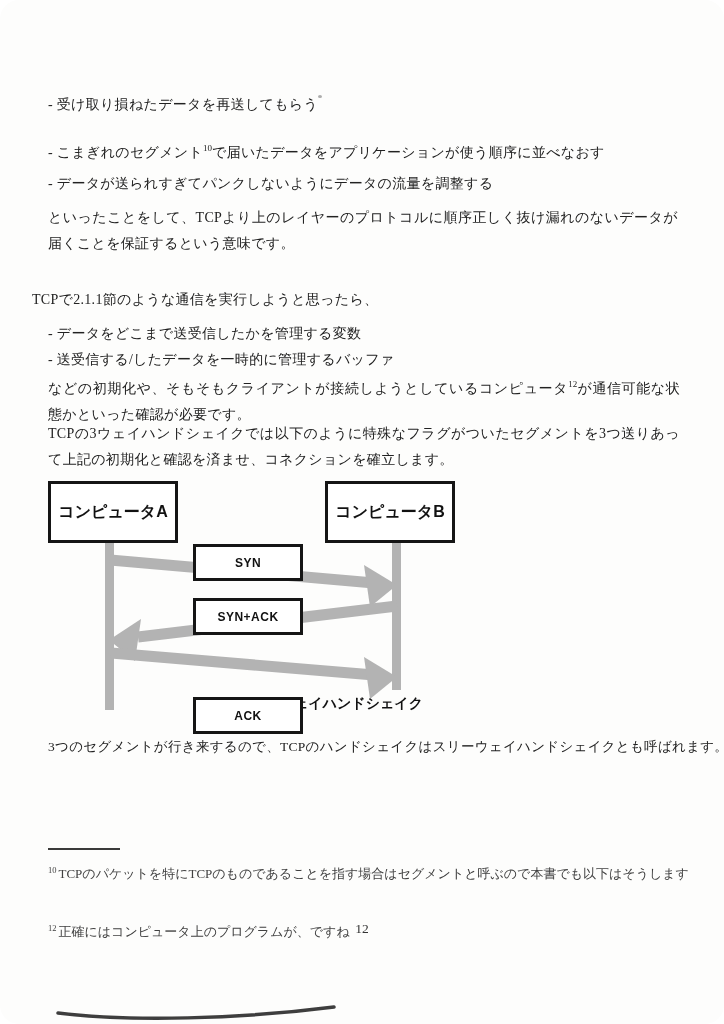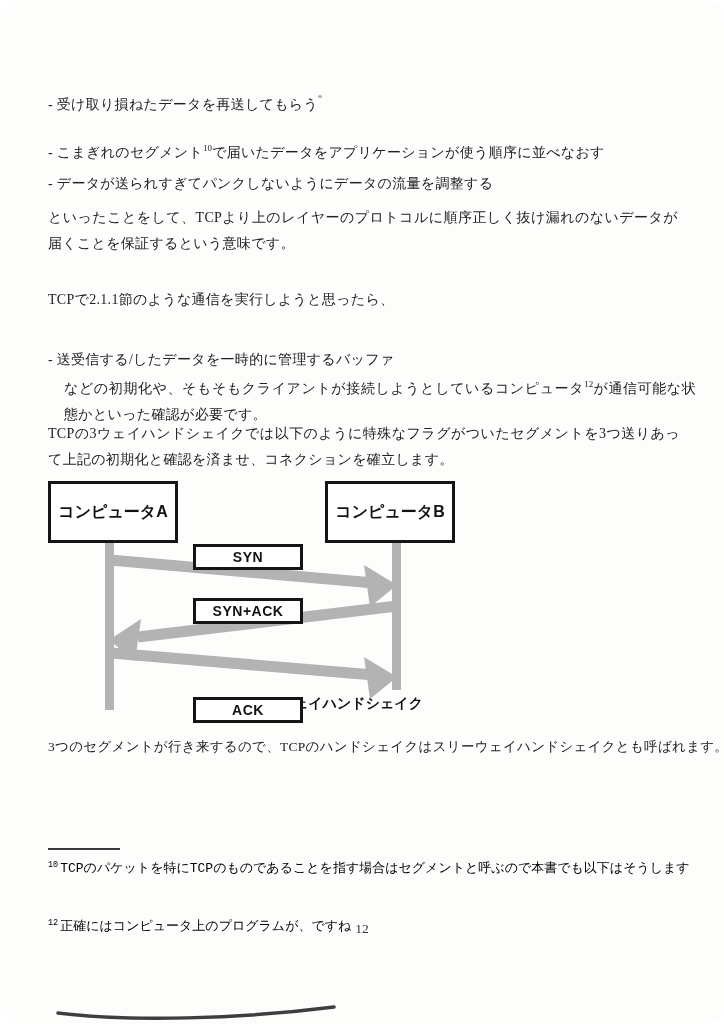--- a/index.html
+++ b/index.html
@@ -14,40 +14,40 @@
   .abs { position:absolute; }
   .body-text { font-size:14px; line-height:26px; letter-spacing:0.3px; color:#222; }
   .just { text-align:justify; }
   .nowrap { white-space:nowrap; }
   .heading {
     font-family:"Liberation Sans","DejaVu Sans",sans-serif;
     font-weight:bold; font-size:25px; letter-spacing:0.5px; color:#111;
   }
   .sup  { font-size:9px;  vertical-align:6px; letter-spacing:0; }
   .hsup { font-size:14px; vertical-align:9px; }
-  .fn { font-size:13px; line-height:23px; color:#000000;font-family:Liberation Mono, monospace; }
+  .fn { font-size:13px; line-height:33px; color:#404040; }
   .fn .sup { font-size:8.5px; vertical-align:5px; margin-right:2px; }
   .fn-rule { border-top:2px solid #3a3a3a; width:72px; height:0; }
   .pagenum { font-size:13.5px; color:#333; width:724px; text-align:center; }
 
   .diagram { left:0; top:478px; width:724px; height:245px; }
   .diagram svg { position:absolute; left:0; top:0; z-index:1; }
   .diagram-box {
     position:absolute; width:130px; height:62px; box-sizing:border-box;
     border:3px solid #151515; background:#fff; z-index:2;
     display:flex; align-items:center; justify-content:center;
     font-family:"Liberation Sans","DejaVu Sans",sans-serif;
     font-weight:bold; font-size:16px; color:#111;
   }
   .label-box {
-    position:absolute; left:193px; width:110px; height:26px; box-sizing:border-box;
+    position:absolute; left:193px; width:110px; height:37px; box-sizing:border-box;
     border:3px solid #151515; background:#fff; z-index:3;
     display:flex; align-items:center; justify-content:center;
     font-family:"Liberation Sans","DejaVu Sans",sans-serif;
-    font-weight:bold; font-size:14px; letter-spacing:0.5px; color:#111;
+    font-weight:bold; font-size:12px; letter-spacing:0.5px; color:#111;
   }
   .caption {
     font-family:"Liberation Sans","DejaVu Sans",sans-serif;
     font-weight:bold; font-size:14px; color:#111;
     width:500px; text-align:center; z-index:2;
   }
   .speckle {
     width:4px; height:3px; background:#8a8a8a; border-radius:50%; opacity:.7;
   }
 </style>
@@ -60,26 +60,27 @@
 
   <div class="abs body-text nowrap" style="left:48px; top:92px;">- 受け取り損ねたデータを再送してもらう</div>
 
   <div class="abs body-text nowrap" style="left:48px; top:135px;"><span>- こまぎれのセグメント</span><span class="sup">10</span><span>で届いたデータをアプリケーションが使う順序に並べなおす</span></div>
 
   <div class="abs body-text nowrap" style="left:48px; top:171px;">- データが送られすぎてパンクしないようにデータの流量を調整する</div>
 
   <div class="abs body-text just" style="left:48px; top:205px; width:630px;">といったことをして、TCPより上のレイヤーのプロトコルに順序正しく抜け漏れのないデータが届くことを保証するという意味です。</div>
 
 
-  <div class="abs body-text nowrap" style="left:48px; top:287px;">TCPで2.1.1節のような通信を実行しようと思ったら、</div>
+  <div class="abs body-text nowrap" style="left:32px; top:287px;">TCPで2.1.1節のような通信を実行しようと思ったら、</div>
 
+  <div class="abs body-text nowrap" style="left:48px; top:321px;">- データをどこまで送受信したかを管理する変数</div>
 
   <div class="abs body-text nowrap" style="left:48px; top:347px;">- 送受信する/したデータを一時的に管理するバッファ</div>
 
-  <div class="abs body-text just" style="left:64px; top:371px; width:632px;"><span>などの初期化や、そもそもクライアントが接続しようとしているコンピュータ</span><span class="sup">12</span><span>が通信可能な状態かといった確認が必要です。</span></div>
+  <div class="abs body-text just" style="left:48px; top:371px; width:632px;"><span>などの初期化や、そもそもクライアントが接続しようとしているコンピュータ</span><span class="sup">12</span><span>が通信可能な状態かといった確認が必要です。</span></div>
 
   <div class="abs body-text just" style="left:48px; top:421px; width:632px;">TCPの3ウェイハンドシェイクでは以下のように特殊なフラグがついたセグメントを3つ送りあって上記の初期化と確認を済ませ、コネクションを確立します。</div>
 
   <div class="abs diagram">
     <svg width="724" height="245" viewBox="0 0 724 245">
       <rect x="105" y="64" width="9" height="168" fill="#b3b3b3"></rect>
       <rect x="392" y="64" width="9" height="148" fill="#b3b3b3"></rect>
 
       <line x1="110" y1="82" x2="374" y2="105" stroke-width="11" stroke="#b3b3b3"></line>
       <polygon points="397,107 364,87 370,129" fill="#b3b3b3"></polygon>

